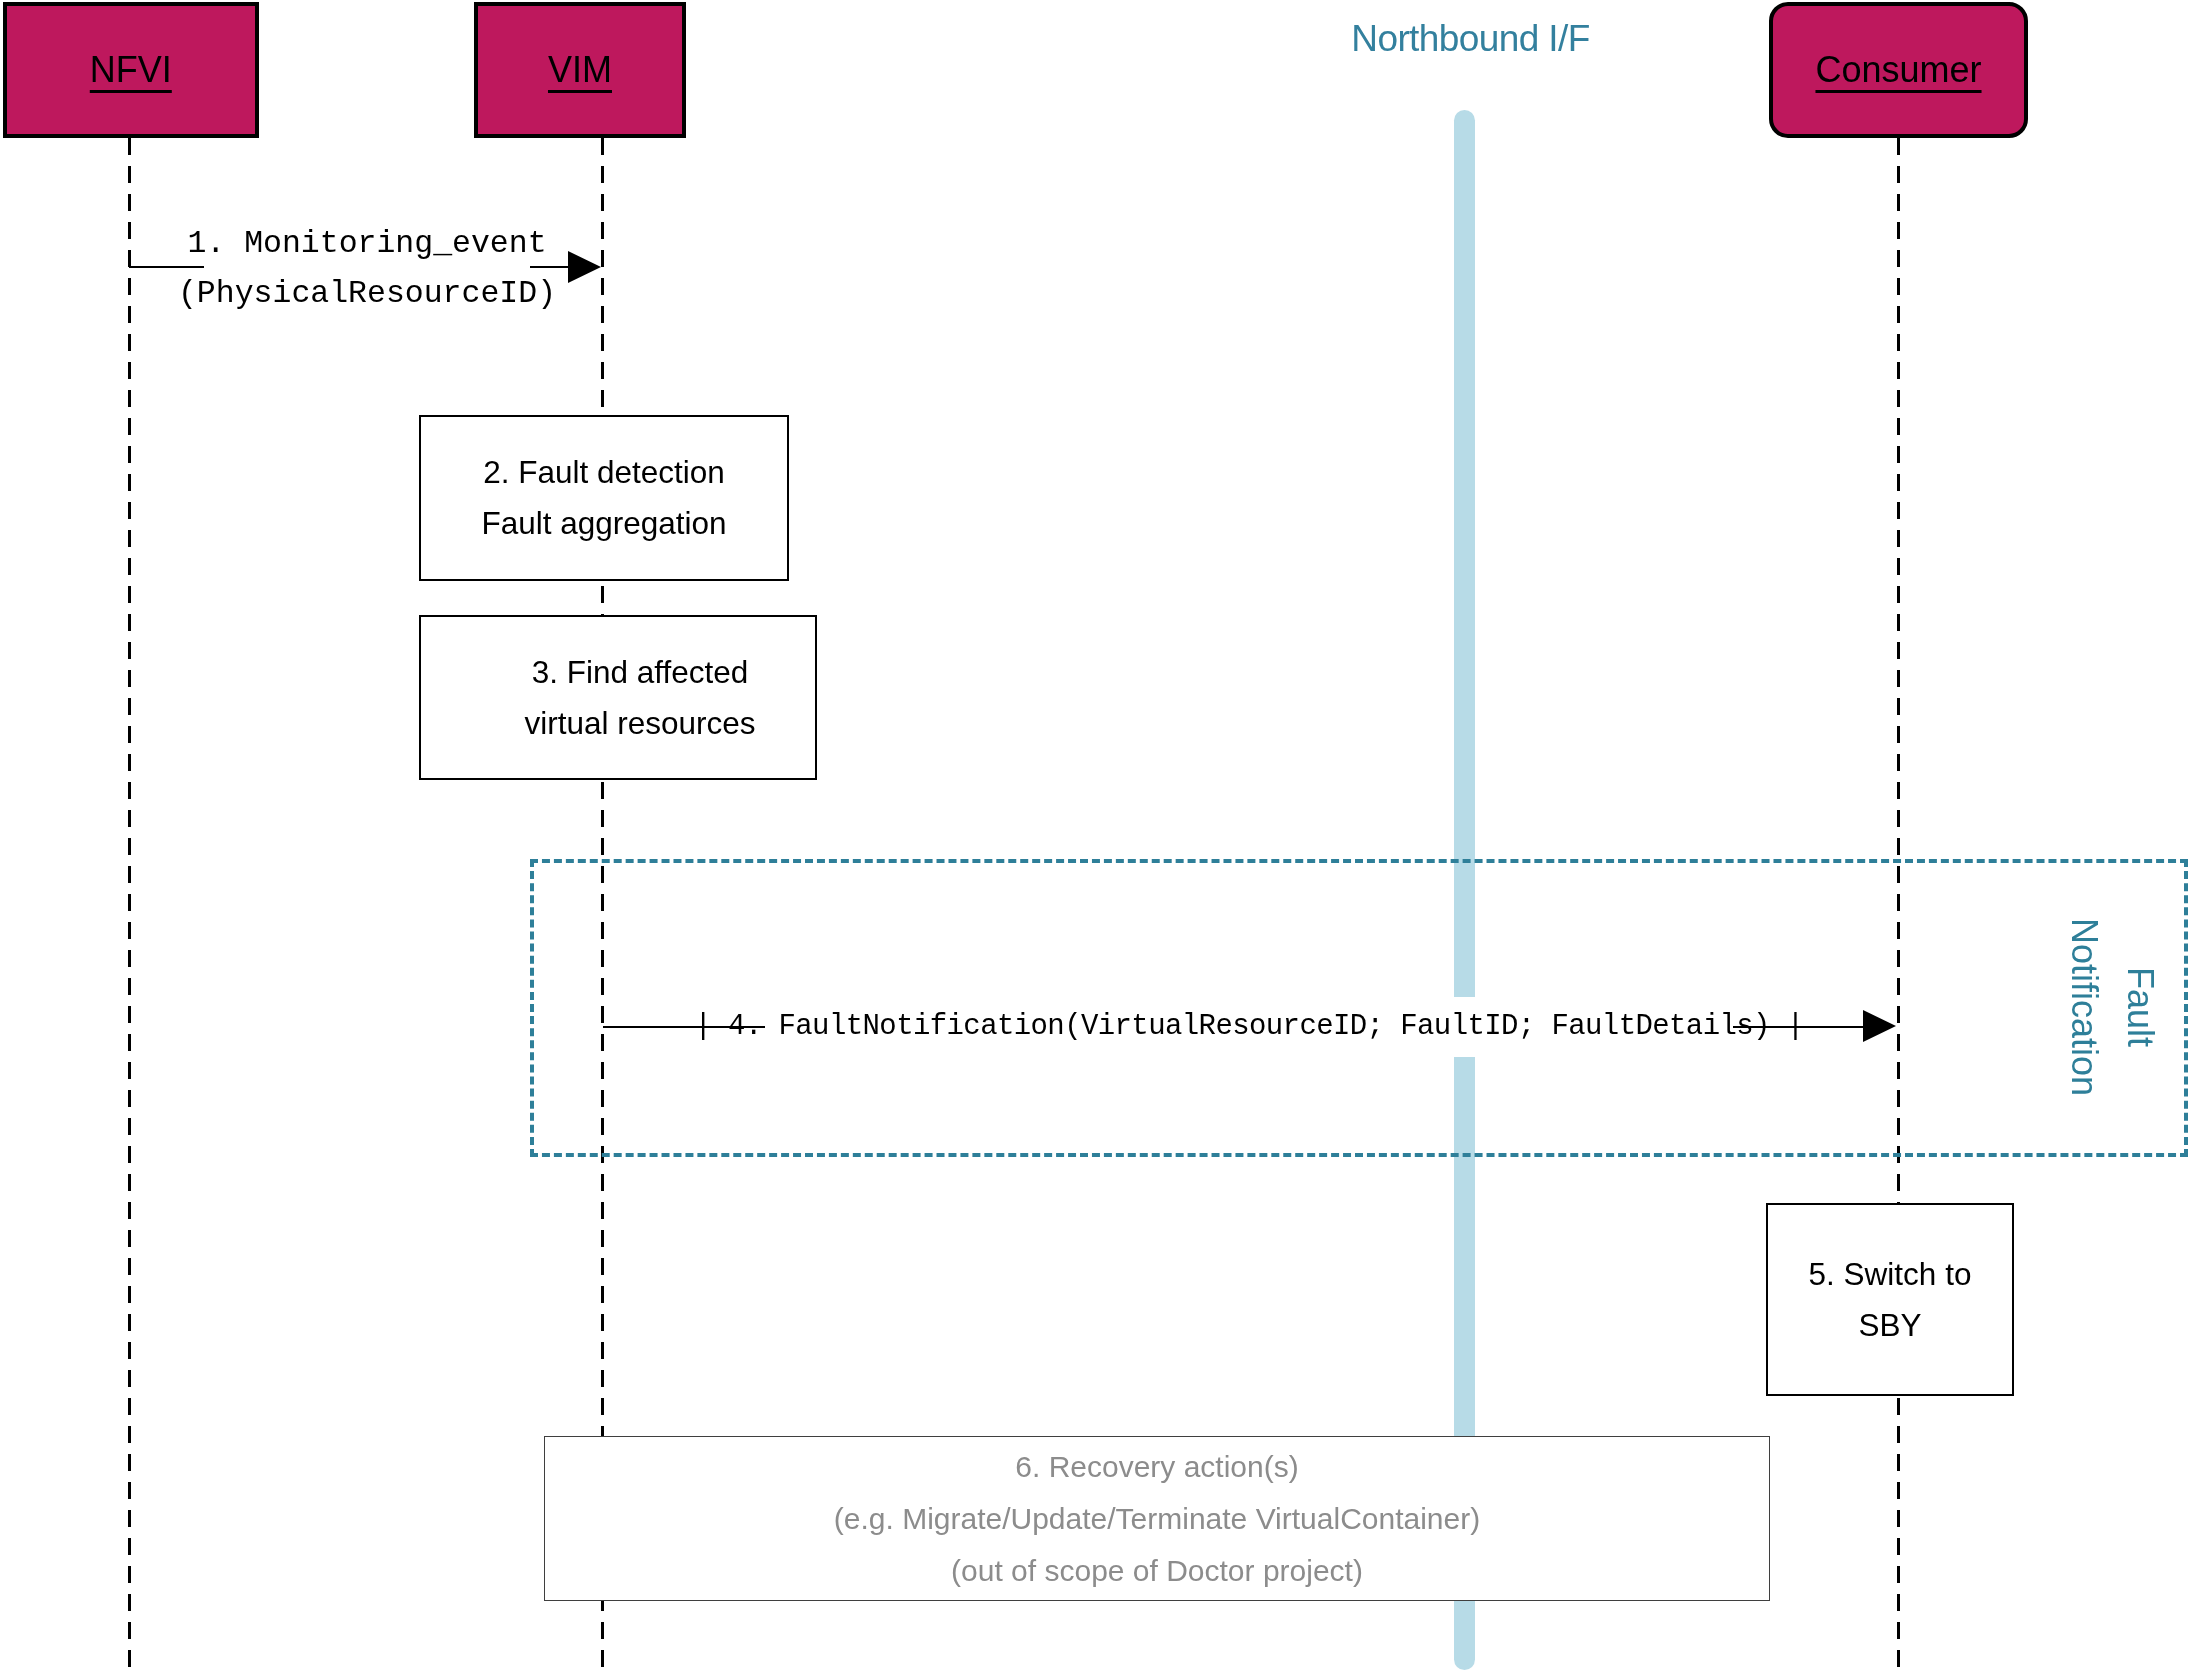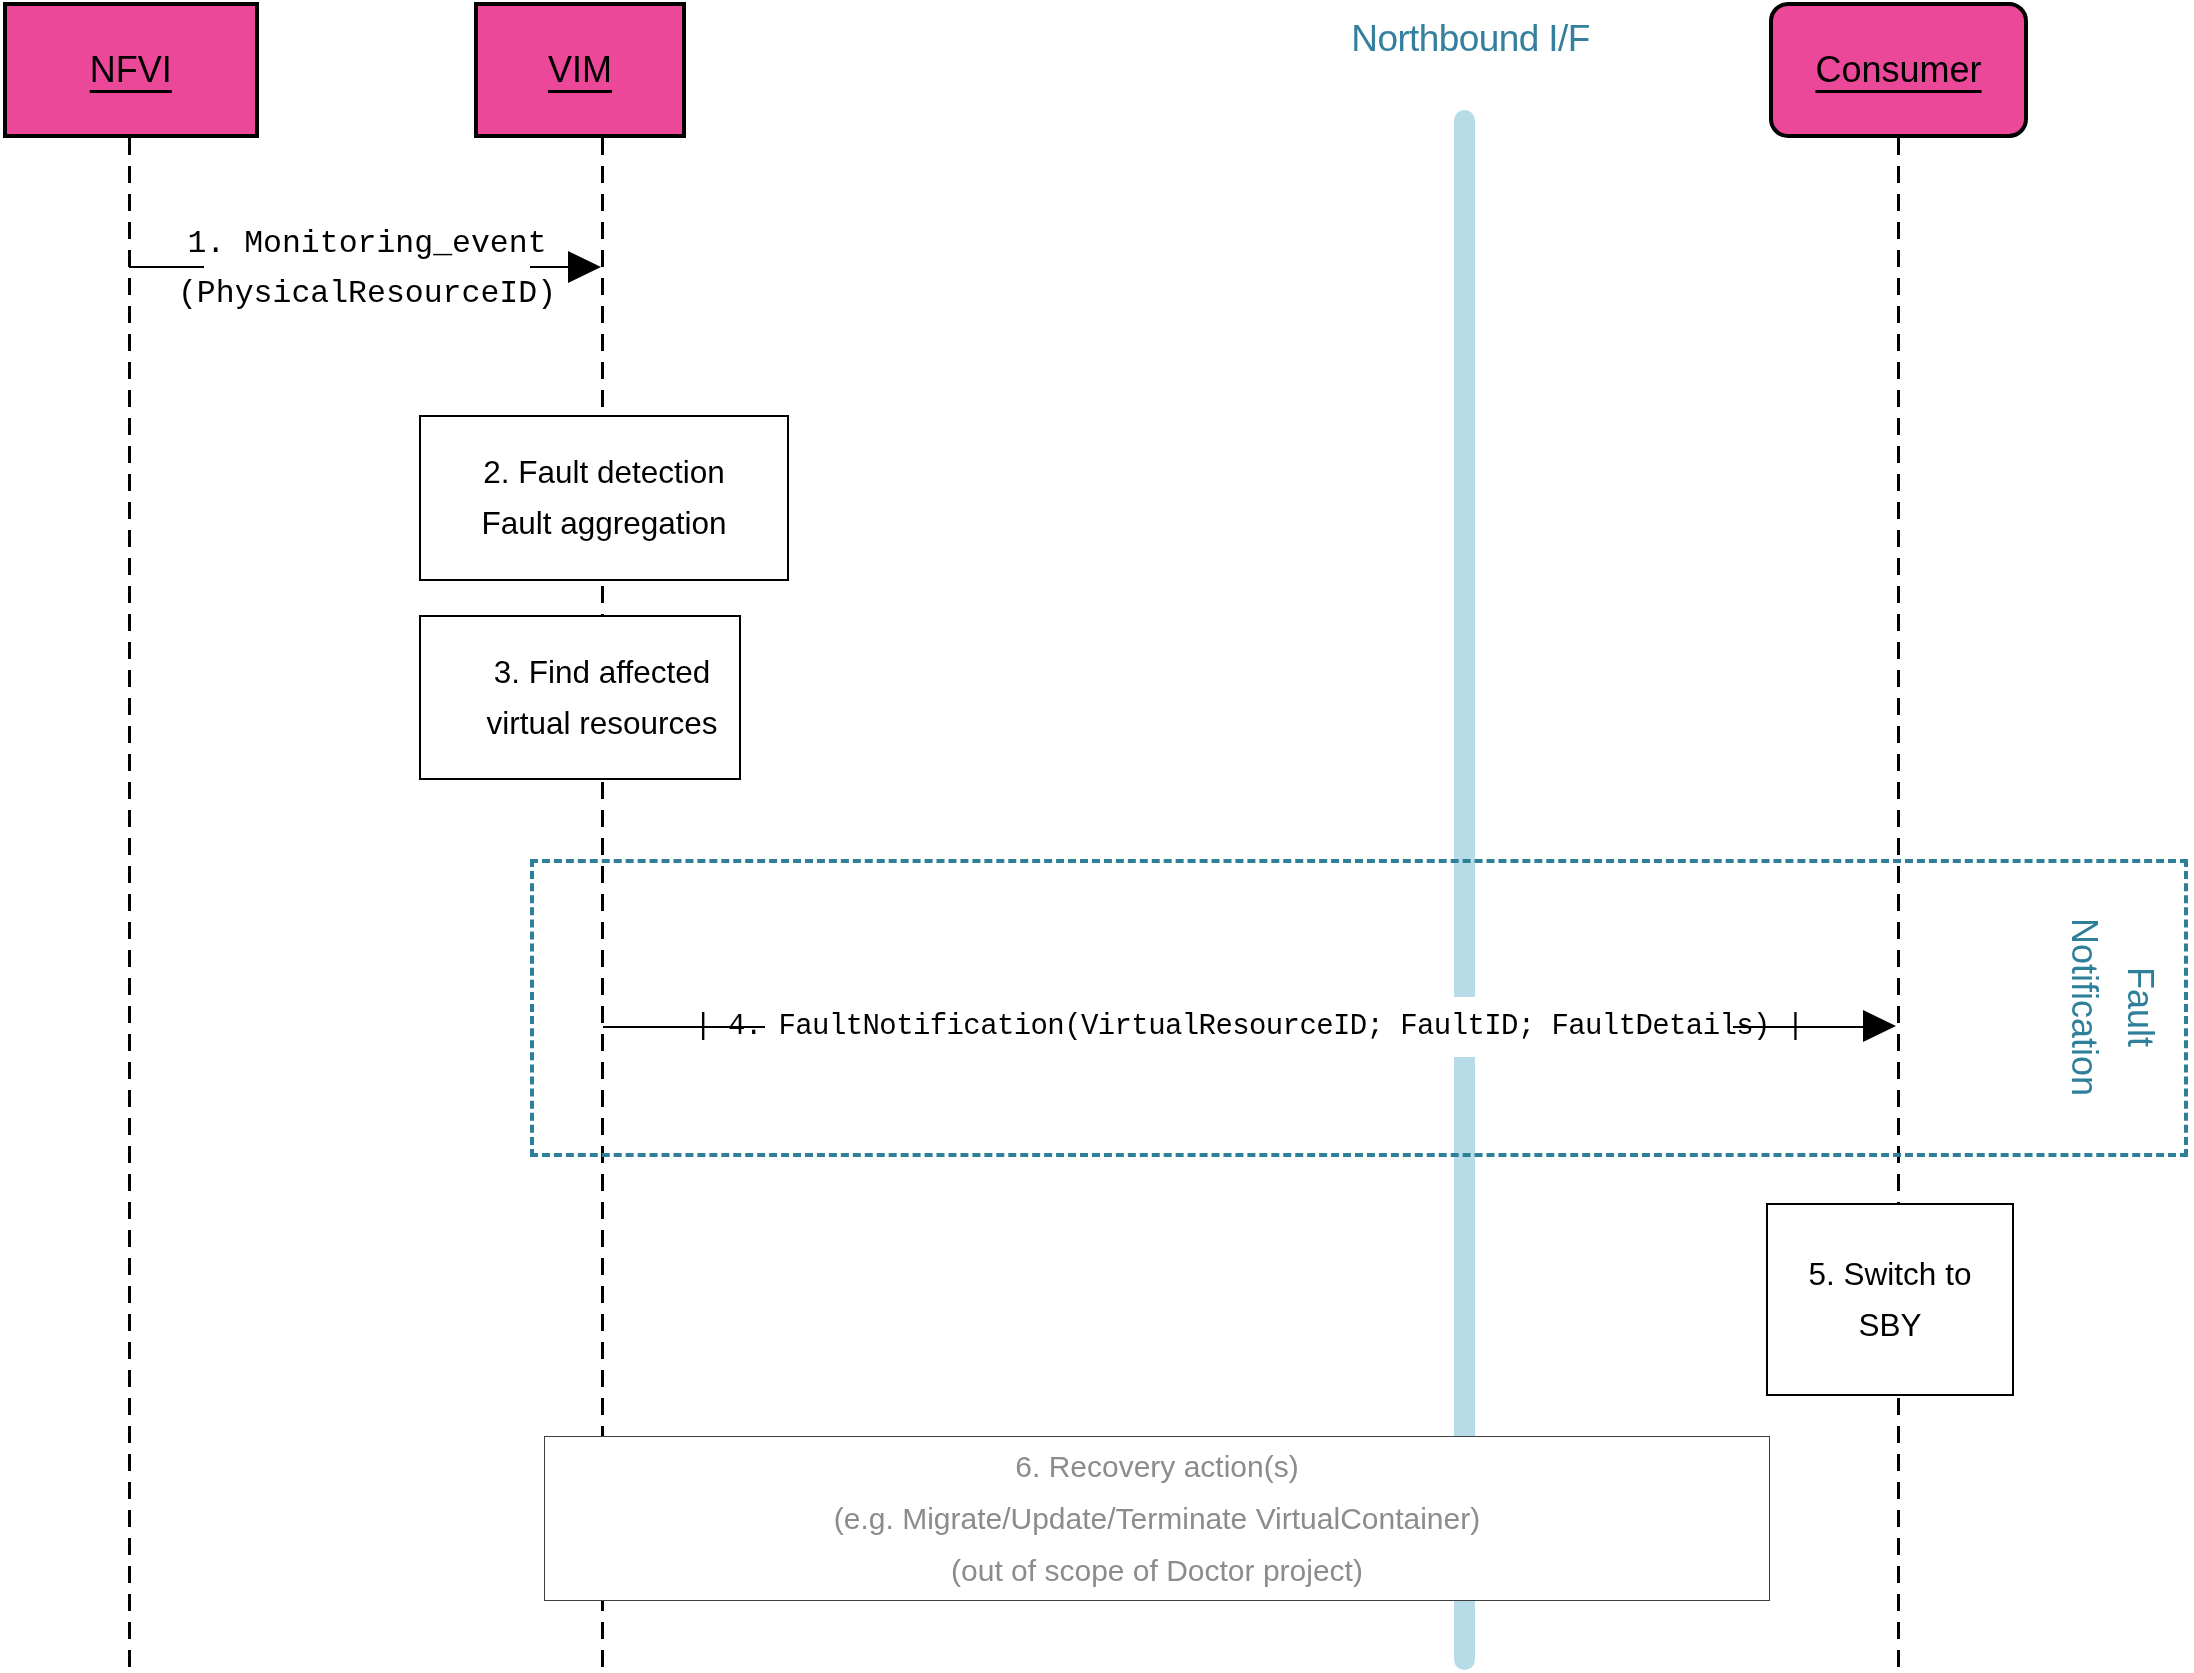--- a/index.html
+++ b/index.html
@@ -15,21 +15,21 @@
     position: relative;
     width: 2194px;
     height: 1674px;
     background: #ffffff;
   }
   .abs { position: absolute; }
 
   
   .actor-box {
     border: 4.5px solid #000;
-    background: #ec4899;
+    background: #be185d;
     display: flex;
     align-items: center;
     justify-content: center;
     box-sizing: border-box;
     z-index: 6;
   }
   .actor-label {
     font-size: 36px;
     color: #000;
     text-decoration: underline;
@@ -168,21 +168,21 @@
   <div class="abs msg-label" style="left:204px; top:212px; width:326px; height:113px;">
     <span class="l1">1. Monitoring_event</span>
     <span class="l2">(PhysicalResourceID)</span>
   </div>
 
   <div class="abs activity-box" style="left:419px; top:415px; width:370px; height:166px;">
     <span class="line">2. Fault detection</span>
     <span class="line">Fault aggregation</span>
   </div>
 
-  <div class="abs activity-box" style="left:419px; top:615px; width:322px; height:165px;padding-left:44px;">
+  <div class="abs activity-box" style="left:419px; top:615px; width:398px; height:165px;padding-left:44px;">
     <span class="line">3. Find affected</span>
     <span class="line">virtual resources</span>
   </div>
 
   <div class="abs fn-frame" style="left:530px; top:859px; width:1658px; height:298px;"></div>
   <div class="abs fn-frame-label" style="left:2112px; top:1007px;">
     <div>Fault</div>
     <div>Notification</div>
   </div>
 

